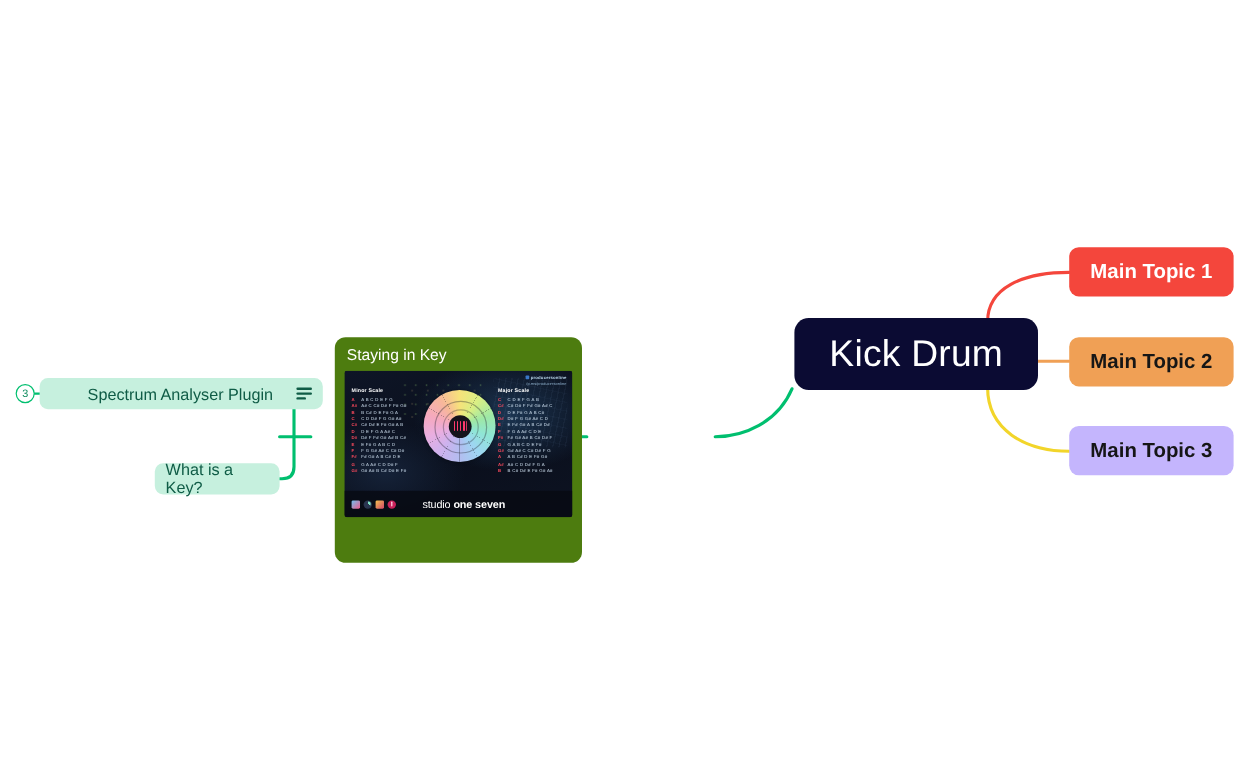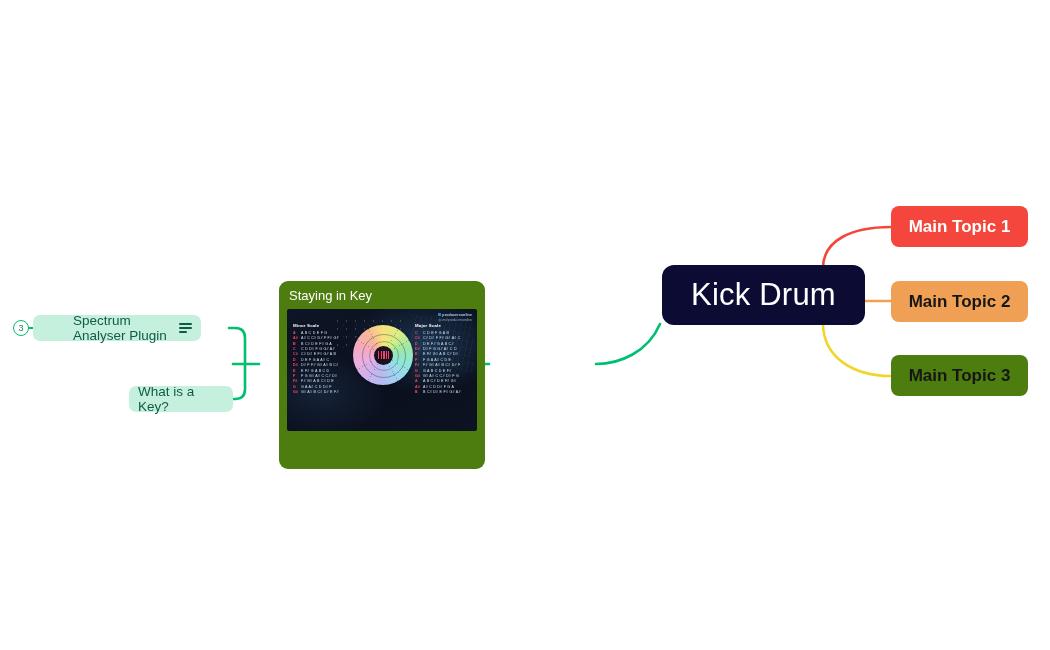--- a/index.html
+++ b/index.html
@@ -56,21 +56,21 @@
   .topic {
     left: 891px;
     width: 137px;
     height: 41px;
     font-size: 17px;
     font-weight: bold;
     border-radius: 8px;
   }
   .topic-1 { top: 206px; background: #f4463c; color: #ffffff; }
   .topic-2 { top: 281px; background: #f0a055; color: #161616; }
-  .topic-3 { top: 355px; background: #4d7c0f; color: #161616; }
+  .topic-3 { top: 355px; background: #c4b5fd; color: #161616; }
 
   
   .samples {
     left: 489px;
     top: 345px;
     width: 107px;
     height: 39px;
     background: #00bf6f;
     color: #0d0d0d;
     font-size: 17px;
@@ -290,21 +290,21 @@
     display: flex;
     align-items: center;
     border-radius: 7px;
     font-size: 13.5px;
     height: 26px;
     padding: 0 9px;
   }
   .ln-spectrum {
     left: 33px;
     top: 315px;
-    width: 168px;
+    width: 236px;
     background: #c6f0de;
     color: #0f5c46;
     padding-left: 40px;
   }
   .ln-keyboard {
     left: 107px;
     top: 350px;
     width: 126px;
     background: #77400a;
     color: #ffffff;
@@ -520,20 +520,31 @@
         </div>
       </div>
 
       <div class="photo-credit">
         <div class="credit-1">
           <span class="credit-sq"></span><span>producersonline</span>
         </div>
         <div class="credit-2">/p.ms/producersonline</div>
       </div>
 
+      <div class="photo-footer">
+        <div class="footer-icons">
+          <span class="ficon ficon-1"></span>
+          <span class="ficon ficon-2"></span>
+          <span class="ficon ficon-3"></span>
+          <span class="ficon ficon-4"></span>
+        </div>
+        <div class="brand">
+          <span class="thin">studio </span><b>one seven</b>
+        </div>
+      </div>
     </div>
   </div>
 
   <div class="count-badge">
     <span>3</span>
   </div>
 
   <div class="leftnode ln-spectrum">
     <span class="ln-label">Spectrum Analyser Plugin</span>
     <span class="note-icon">

